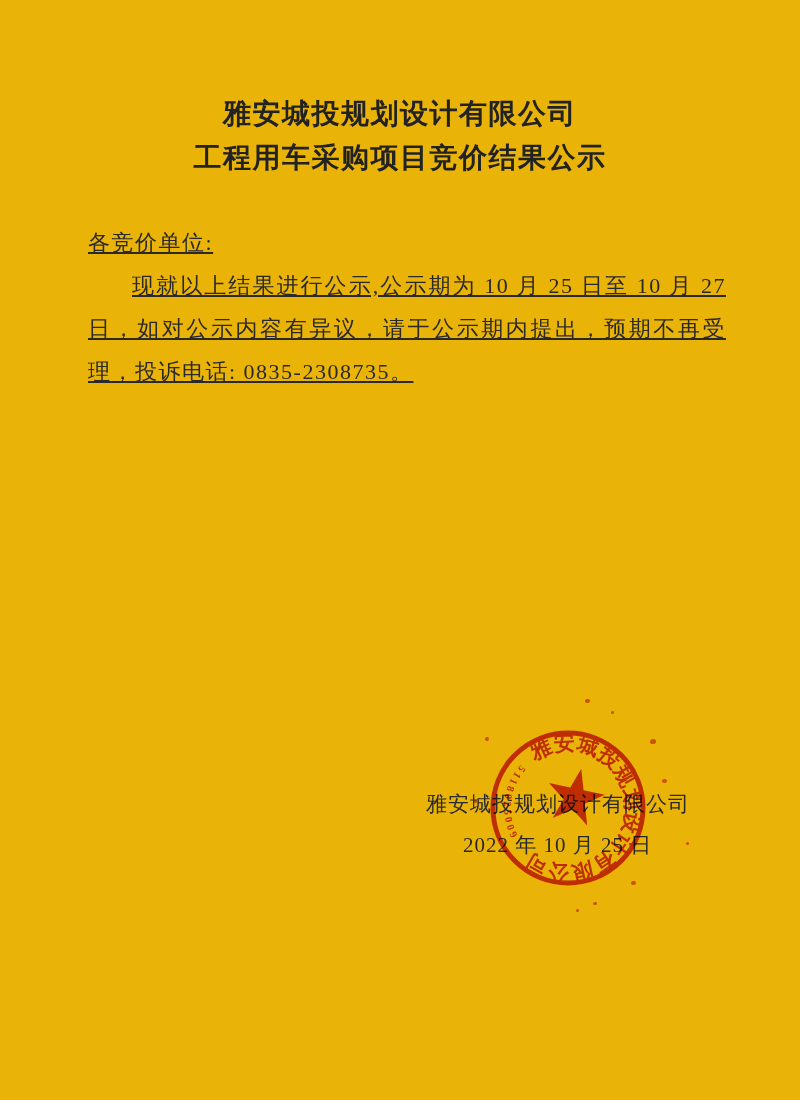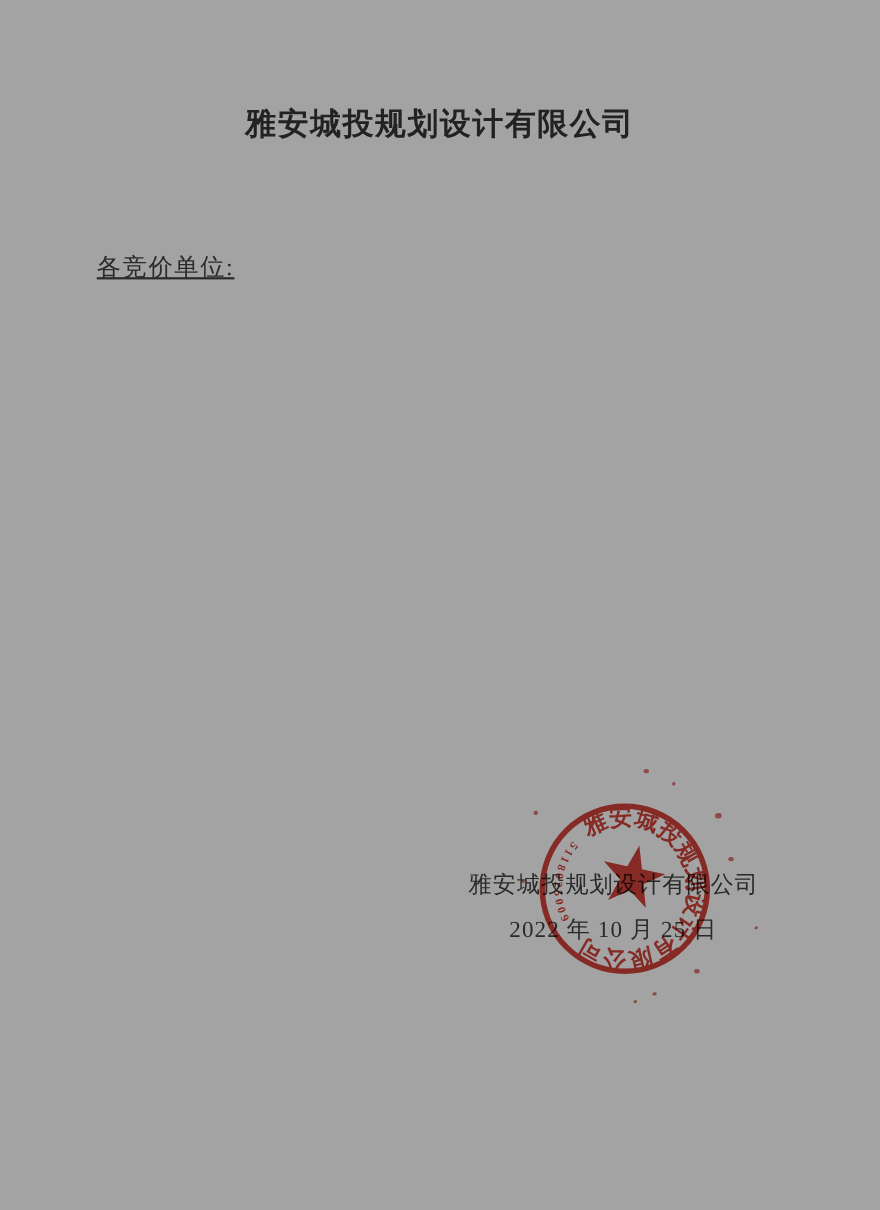--- a/index.html
+++ b/index.html
@@ -2,21 +2,21 @@
 <html lang="zh"><head>
 <meta charset="utf-8">
 <style>
   html,body{margin:0;padding:0;}
   body{
     width:800px;height:1100px;position:relative;overflow:hidden;
     background:#fdfdfc;
     font-family:"Liberation Serif","DejaVu Serif",serif;
     color:#282828;
   }
-  .page{position:absolute;inset:0;background:#a3a3a3;}
+  .page{position:absolute;inset:0;background:#eab308;}
 
   
   .title-block{
     position:absolute;top:92px;left:0;width:800px;
     text-align:center;font-weight:700;color:#222;
     font-size:28px;line-height:44px;letter-spacing:1.5px;
   }
 
   
   .body-block{
@@ -47,24 +47,26 @@
     mix-blend-mode:multiply;opacity:.75;
   }
 </style>
 </head>
 <body>
 
 <div class="page">
 
   <div class="title-block">
     <div>雅安城投规划设计有限公司</div>
+    <div>工程用车采购项目竞价结果公示</div>
   </div>
 
   <div class="body-block">
     <p>各竞价单位:</p>
+    <p class="indent">现就以上结果进行公示,公示期为 10 月 25 日至 10 月 27 日，如对公示内容有异议，请于公示期内提出，预期不再受理，投诉电话: 0835-2308735。</p>
   </div>
 
   <div class="sig-company">雅安城投规划设计有限公司</div>
   <div class="sig-date">2022 年 10 月 25 日</div>
 
   <svg class="seal" viewBox="0 0 216 216">
 
     <circle cx="108" cy="108" r="75" fill="none" stroke="#cc3126" stroke-width="5"></circle>
 
     <polygon points="0,-30 6.8,-9.3 28.5,-9.3 10.9,3.6 17.6,24.3 0,11.5 -17.6,24.3 -10.9,3.6 -28.5,-9.3 -6.8,-9.3" transform="translate(115,98) rotate(12)" fill="#cc3126"></polygon>

